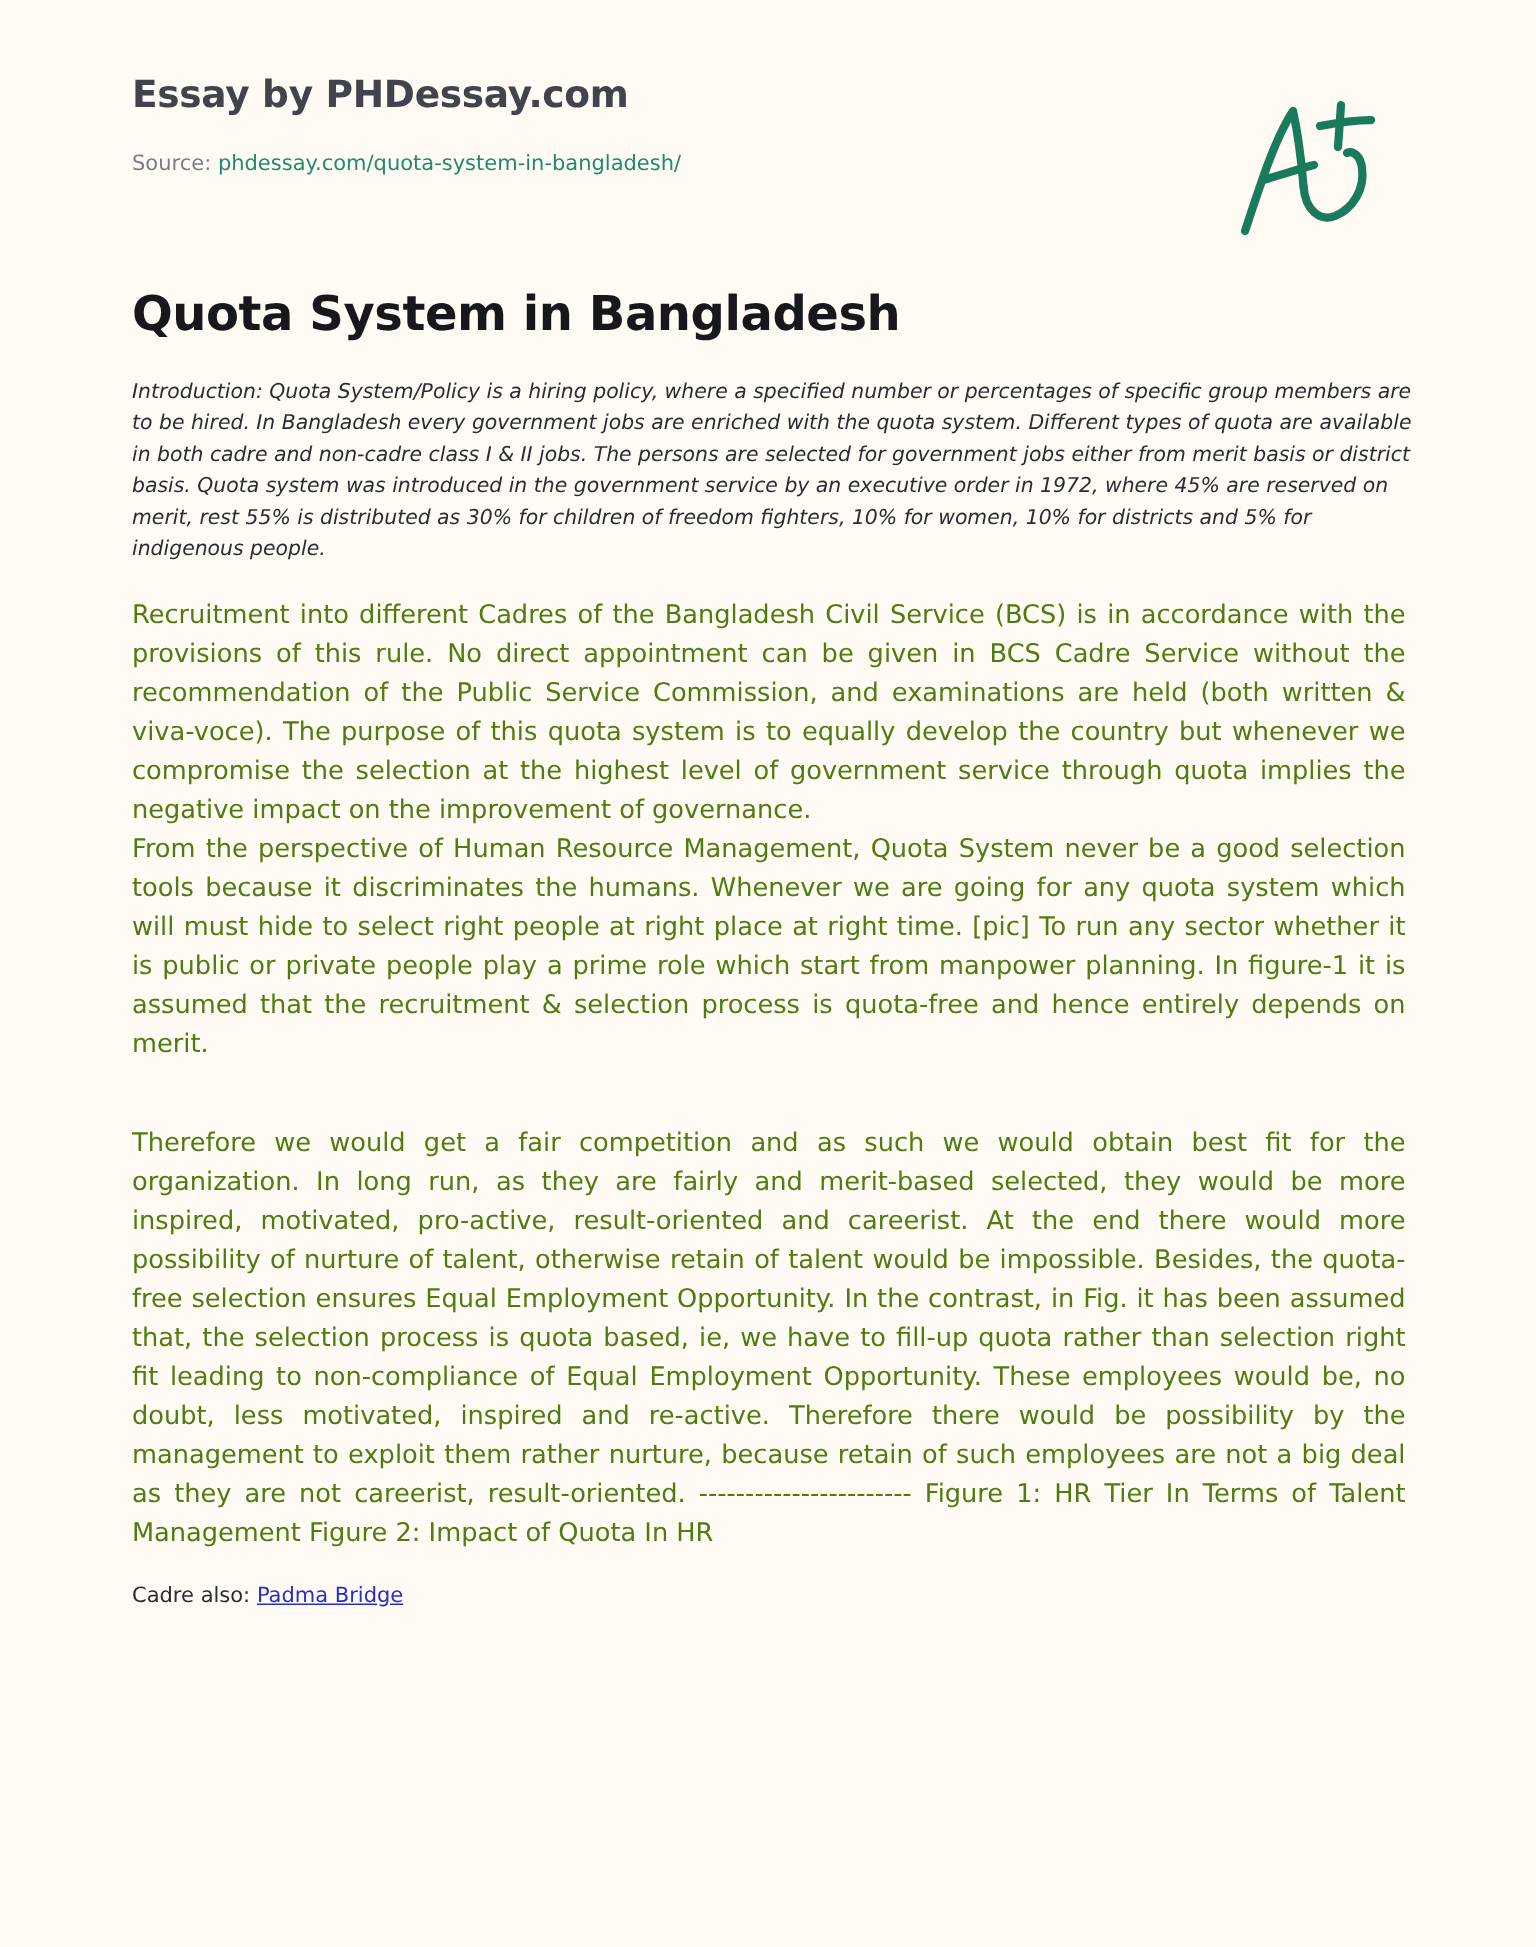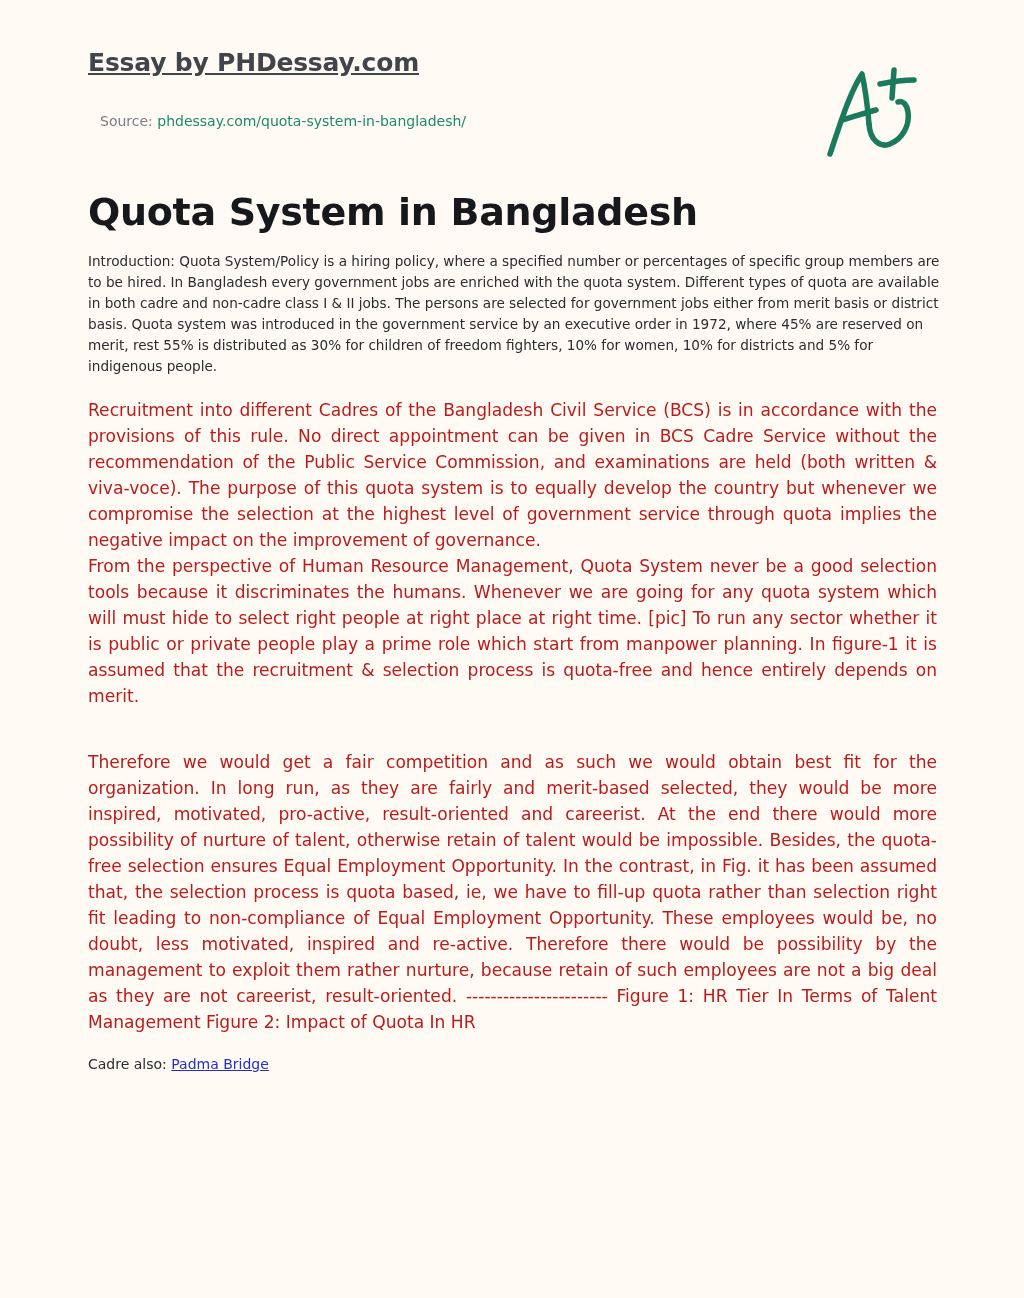--- a/index.html
+++ b/index.html
@@ -18,72 +18,72 @@
     .site-title {
       position: absolute;
       left: 88px;
       top: 48px;
       margin: 0;
       font-size: 25px;
       font-weight: bold;
       color: #40454c;
       letter-spacing: -0.2px;
       white-space: nowrap;
-      text-decoration: underline;
     }
     .source-line {
       position: absolute;
       left: 88px;
       top: 101px;
-      margin: 12px;
+      margin: 0;
       font-size: 14px;
       color: #7a7e84;
       white-space: nowrap;
     }
     .source-line a {
       color: #1f8a6c;
       text-decoration: none;
     }
     .logo {
       position: absolute;
       left: 822px;
       top: 62px;
       width: 110px;
       height: 100px;
     }
     .essay-title {
       position: absolute;
       left: 88px;
       top: 190px;
       margin: 0;
-      font-size: 38px;
+      font-size: 32px;
       font-weight: bold;
       color: #16181b;
       letter-spacing: -0.3px;
       white-space: nowrap;
     }
     .intro {
       position: absolute;
       left: 88px;
       top: 251px;
       width: 856px;
       margin: 0;
       font-size: 13.6px;
       line-height: 21px;
       color: #2a2c30;
+      font-style: italic;
     }
     .para {
       position: absolute;
       left: 88px;
       width: 849px;
       margin: 0;
       font-size: 17.1px;
       line-height: 26px;
       text-align: justify;
-      color: #b91c1c;
+      color: #4d7c0f;
     }
     .p1 { top: 397px; }
     .p2 { top: 553px; }
     .p3 { top: 749px; }
     .read-also {
       position: absolute;
       left: 88px;
       top: 1056px;
       margin: 0;
       font-size: 14px;

